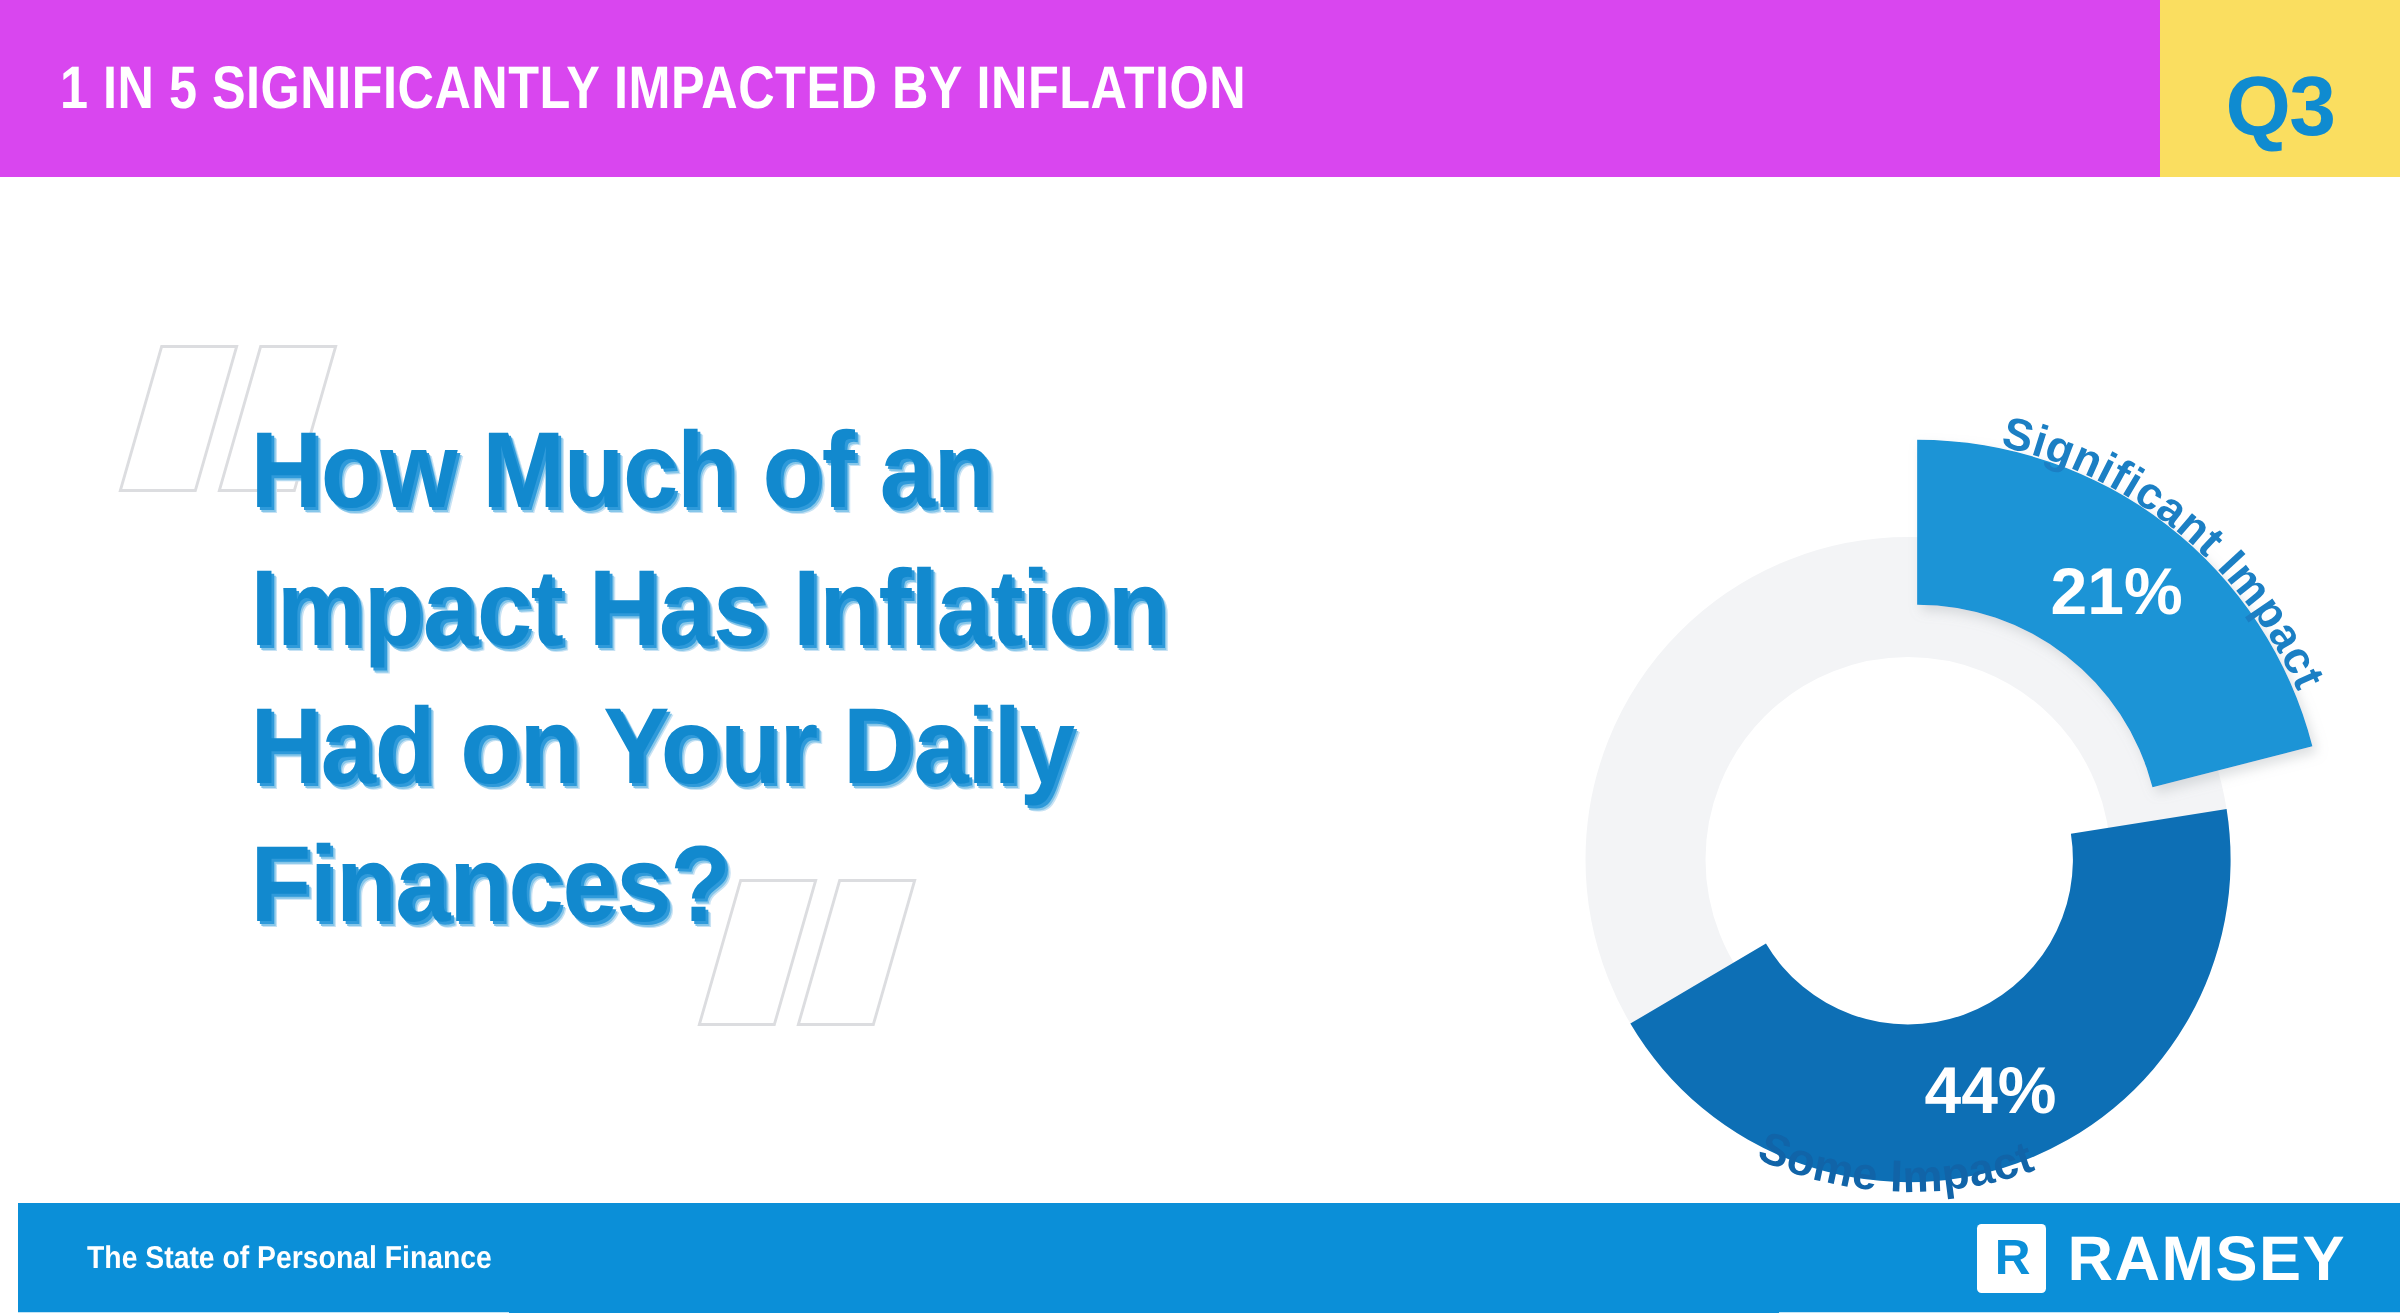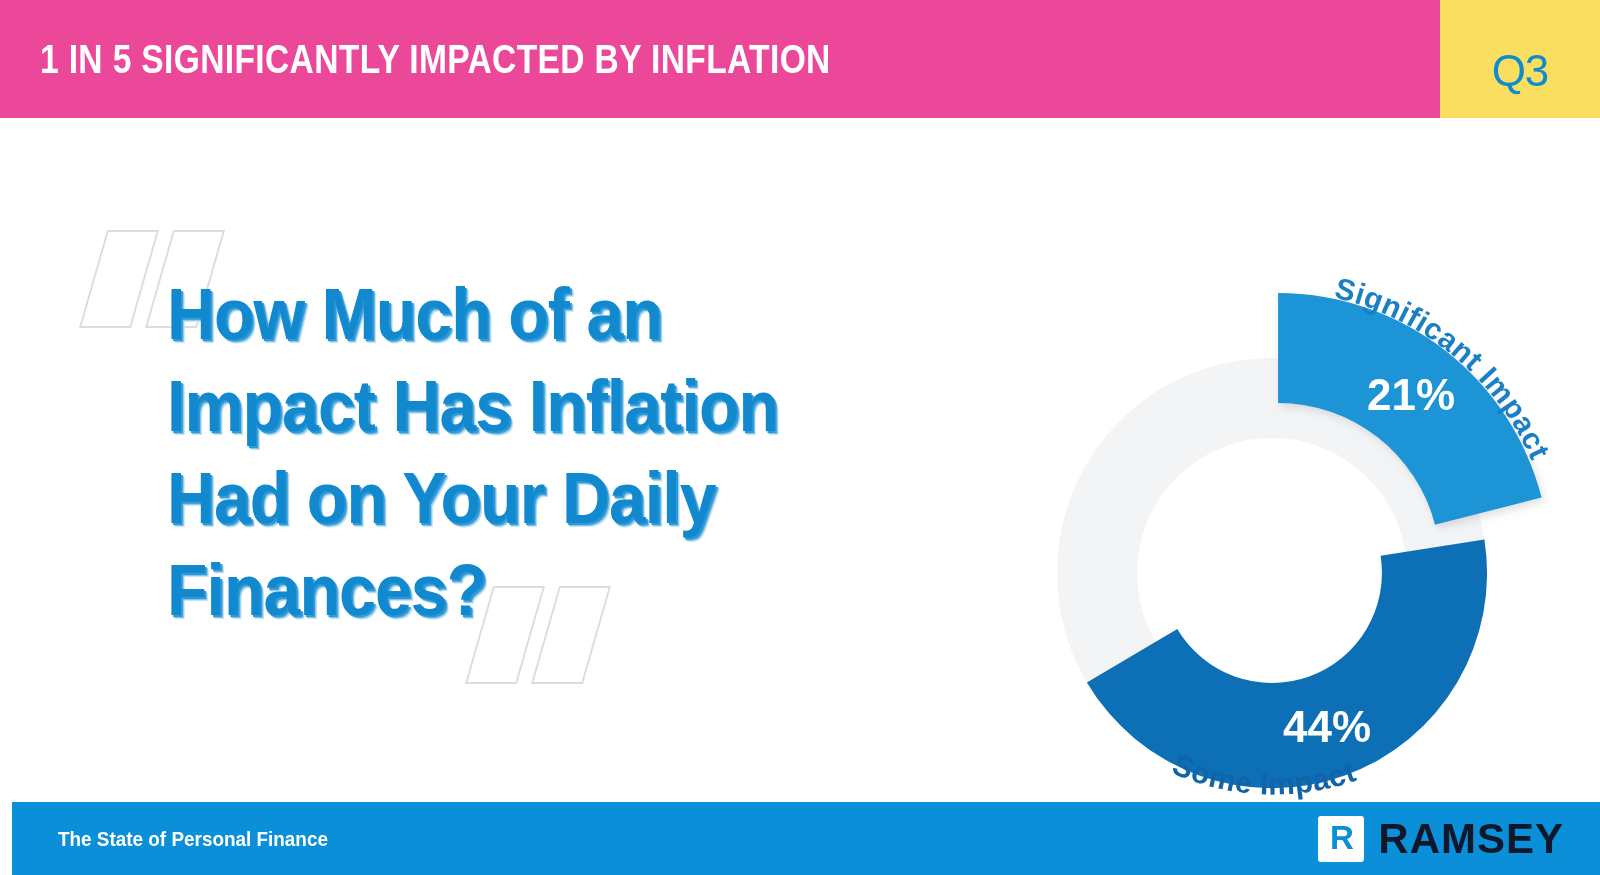--- a/index.html
+++ b/index.html
@@ -6,37 +6,37 @@
   html,body{ background:#ffffff; }
   body{
     width:1600px; height:875px;
     font-family:"Liberation Sans", sans-serif;
     overflow:hidden; position:relative;
   }
 
   
   .header{
     position:absolute; left:0; top:0; width:1600px; height:118px;
-    background:#ec4899; display:flex; align-items:center;
+    background:#d946ef; display:flex; align-items:center;
   }
   .header-title{
     position:absolute; left:40px; top:0; height:118px;
     display:flex; align-items:center;
     color:#ffffff;
     font-size:40px; font-weight:bold;
     letter-spacing:0.4px;
     transform:scaleX(0.84); transform-origin:left center;
     white-space:nowrap;
   }
   .header-quarter-block{
     position:absolute; right:0; top:0; width:160px; height:118px;
     background:#fade60; display:flex; align-items:center; justify-content:center;
   }
   .header-quarter{
-    color:#0f8bd0; font-size:44px; font-weight:normal; letter-spacing:-1px;margin-top:23px;
+    color:#0f8bd0; font-size:56px; font-weight:bold; letter-spacing:-1px;margin-top:23px;
   }
 
   
   .main{
     position:absolute; left:12px; top:118px; width:1600px; height:684px;
     background:#ffffff;
     margin-left:15px;
   }
 
   
@@ -103,21 +103,21 @@
   }
   .logo-mark{
     width:46px; height:46px; background:#ffffff; border-radius:3px;
     display:flex; align-items:center; justify-content:center;
   }
   .logo-mark-letter{
     color:#0b8fd8; font-size:33px; font-weight:bold; line-height:1;
     letter-spacing:-1px; transform:translateY(-1px);
   }
   .logo-word{
-    color:#0f172a; font-size:42px; font-weight:bold; letter-spacing:1px;
+    color:#ffffff; font-size:42px; font-weight:bold; letter-spacing:1px;
   }
 </style>
 </head>
 <body>
 
 <div class="header">
   <div class="header-title">1 IN 5 SIGNIFICANTLY IMPACTED BY INFLATION</div>
   <div class="header-quarter-block">
     <div class="header-quarter">Q3</div>
   </div>

